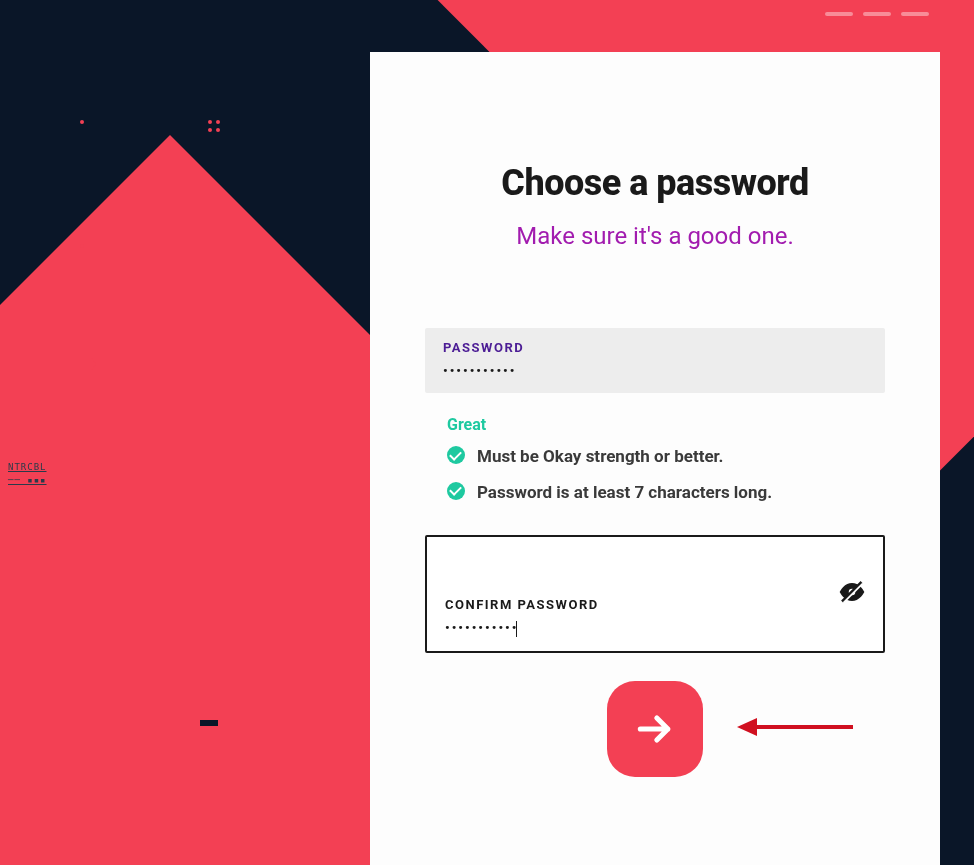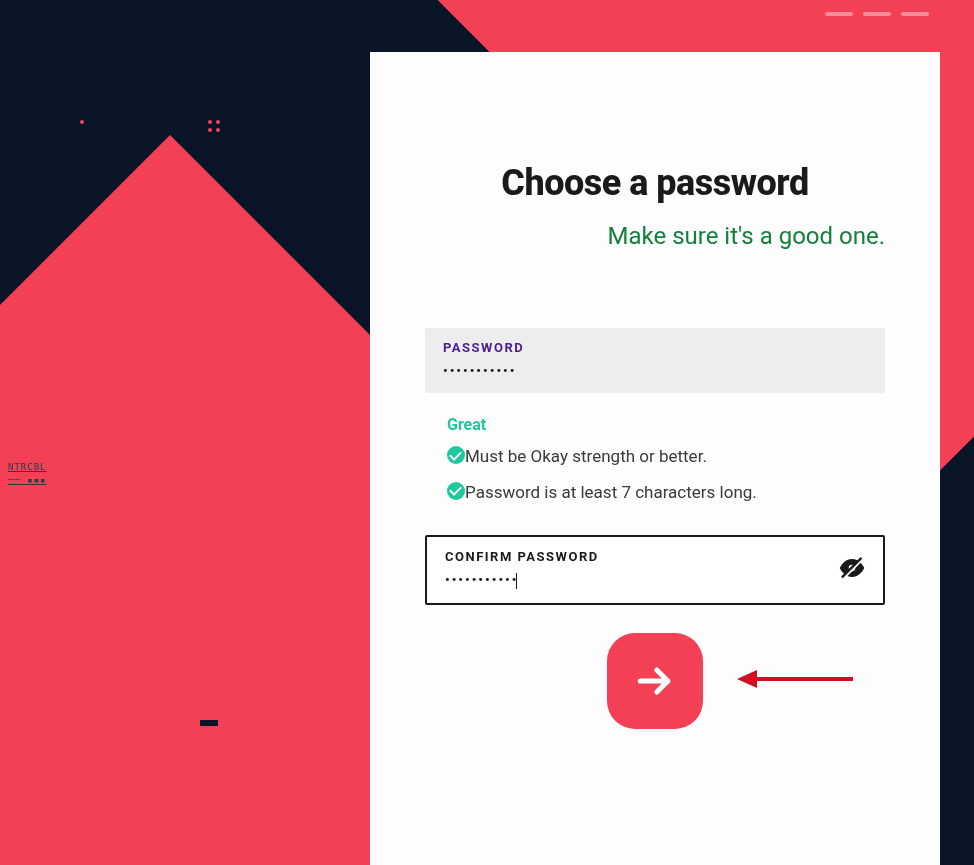--- a/index.html
+++ b/index.html
@@ -91,22 +91,22 @@
     }
     .card-title {
       font-size: 36px;
       font-weight: 800;
       color: #1a1a1a;
       text-align: center;
       letter-spacing: -0.5px;
     }
     .card-subtitle {
       font-size: 24px;
-      color: #15803d;
-      text-align: right;
+      color: #a21caf;
+      text-align: center;
       margin-top: 18px;
       font-weight: 400;
     }
     .field-group {
       margin-top: 78px;
     }
     .field-plain {
       background: #ededed;
       padding: 12px 18px 14px 18px;
       border-radius: 2px;
@@ -120,20 +120,21 @@
     }
     .field-label {
       font-size: 13px;
       font-weight: 700;
       letter-spacing: 1.5px;
       color: #4c1d95;
       text-transform: uppercase;
     }
     .field-outlined .field-label {
       color: #1a1a1a;
+      margin-top: 48px;
     }
     .field-value {
       margin-top: 8px;
       font-size: 13px;
       letter-spacing: 2px;
       color: #1a1a1a;
       font-weight: 700;
       border: none;
       background: transparent;
       outline: none;
@@ -146,21 +147,23 @@
       font-size: 16px;
       margin: 22px 0 10px 22px;
     }
     .req-list {
       list-style: none;
       padding: 0 0 0 22px;
     }
     .req-item {
       display: flex;
       align-items: flex-start;
+      gap: 12px;
       margin-bottom: 10px;
+      font-weight: bold;
     }
     .check-icon {
       width: 18px;
       height: 18px;
       background: #1ec9a0;
       border-radius: 50%;
       flex-shrink: 0;
       position: relative;
       margin-top: 2px;
     }

